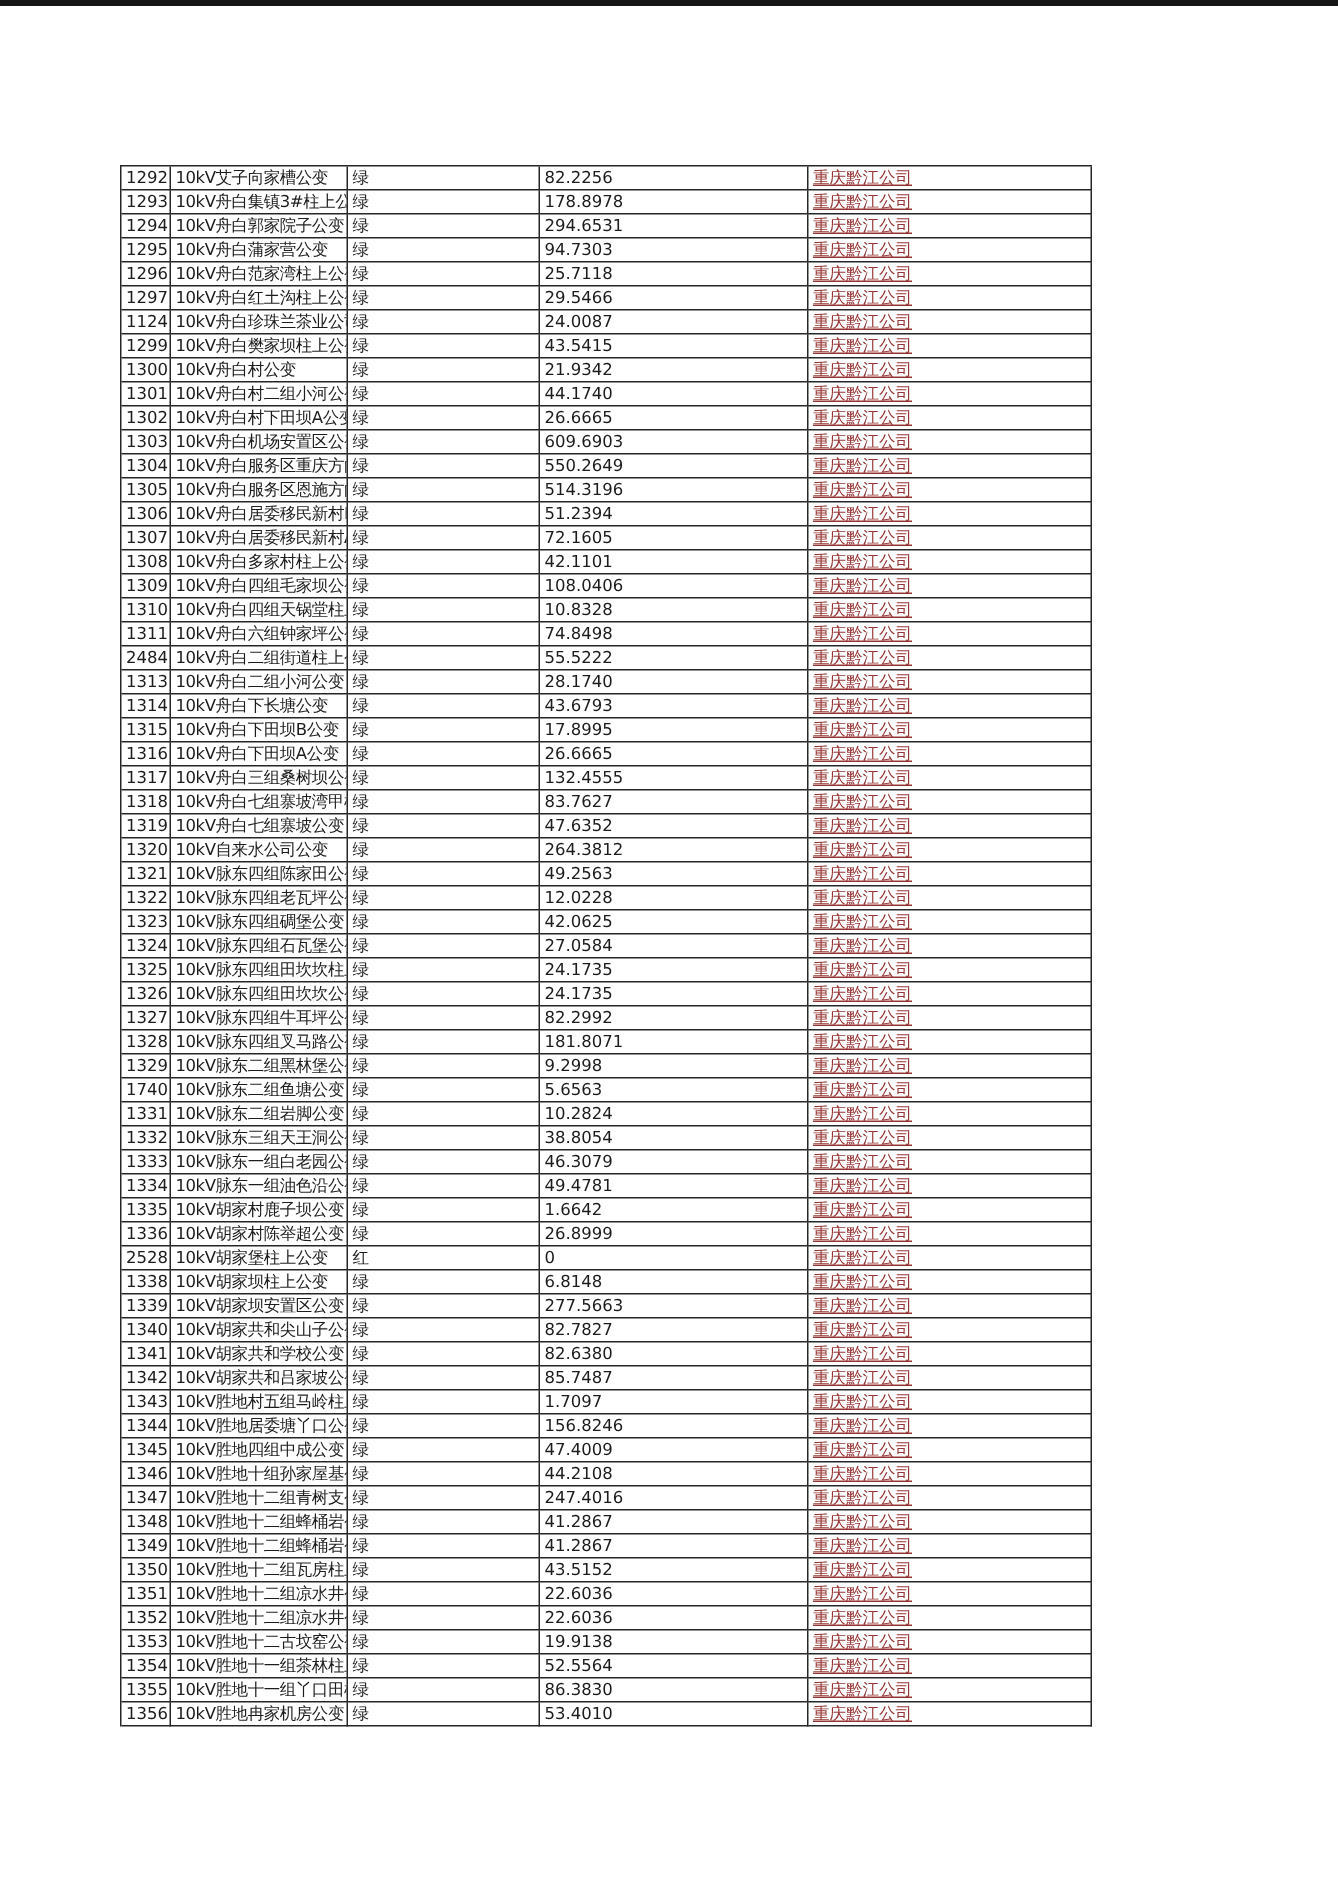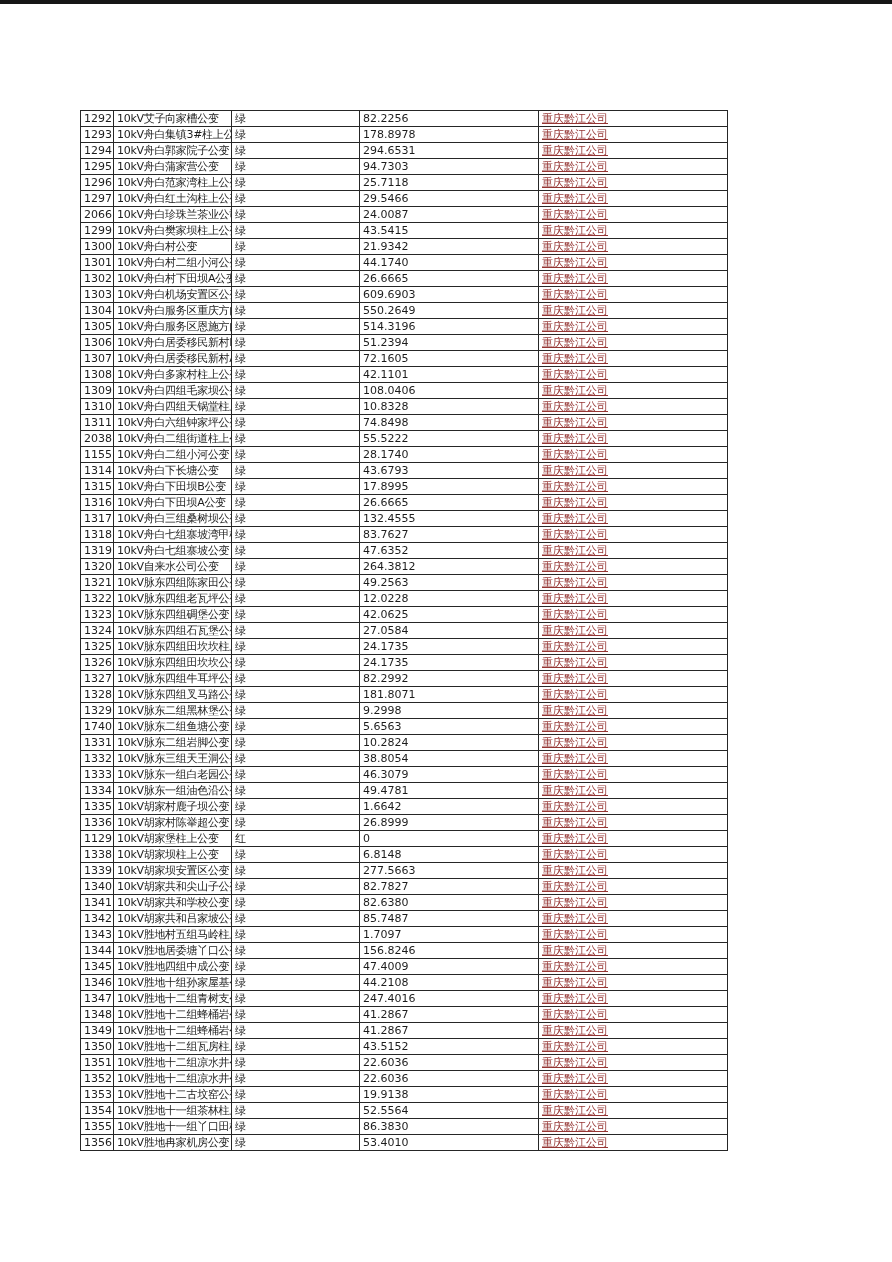--- a/index.html
+++ b/index.html
@@ -88,21 +88,21 @@
 
   <div class="trow">
     <div class="cell c-serial">1297</div>
     <div class="cell c-name">10kV舟白红土沟柱上公变</div>
     <div class="cell c-status">绿</div>
     <div class="cell c-value">29.5466</div>
     <div class="cell c-company">重庆黔江公司</div>
   </div>
 
   <div class="trow">
-    <div class="cell c-serial">2066</div>
+    <div class="cell c-serial">1124</div>
     <div class="cell c-name">10kV舟白珍珠兰茶业公司</div>
     <div class="cell c-status">绿</div>
     <div class="cell c-value">24.0087</div>
     <div class="cell c-company">重庆黔江公司</div>
   </div>
 
   <div class="trow">
     <div class="cell c-serial">1299</div>
     <div class="cell c-name">10kV舟白樊家坝柱上公变</div>
     <div class="cell c-status">绿</div>
@@ -200,29 +200,29 @@
 
   <div class="trow">
     <div class="cell c-serial">1311</div>
     <div class="cell c-name">10kV舟白六组钟家坪公变</div>
     <div class="cell c-status">绿</div>
     <div class="cell c-value">74.8498</div>
     <div class="cell c-company">重庆黔江公司</div>
   </div>
 
   <div class="trow">
-    <div class="cell c-serial">2038</div>
+    <div class="cell c-serial">2484</div>
     <div class="cell c-name">10kV舟白二组街道柱上公</div>
     <div class="cell c-status">绿</div>
     <div class="cell c-value">55.5222</div>
     <div class="cell c-company">重庆黔江公司</div>
   </div>
 
   <div class="trow">
-    <div class="cell c-serial">1155</div>
+    <div class="cell c-serial">1313</div>
     <div class="cell c-name">10kV舟白二组小河公变</div>
     <div class="cell c-status">绿</div>
     <div class="cell c-value">28.1740</div>
     <div class="cell c-company">重庆黔江公司</div>
   </div>
 
   <div class="trow">
     <div class="cell c-serial">1314</div>
     <div class="cell c-name">10kV舟白下长塘公变</div>
     <div class="cell c-status">绿</div>
@@ -400,21 +400,21 @@
 
   <div class="trow">
     <div class="cell c-serial">1336</div>
     <div class="cell c-name">10kV胡家村陈举超公变</div>
     <div class="cell c-status">绿</div>
     <div class="cell c-value">26.8999</div>
     <div class="cell c-company">重庆黔江公司</div>
   </div>
 
   <div class="trow">
-    <div class="cell c-serial">1129</div>
+    <div class="cell c-serial">2528</div>
     <div class="cell c-name">10kV胡家堡柱上公变</div>
     <div class="cell c-status">红</div>
     <div class="cell c-value">0</div>
     <div class="cell c-company">重庆黔江公司</div>
   </div>
 
   <div class="trow">
     <div class="cell c-serial">1338</div>
     <div class="cell c-name">10kV胡家坝柱上公变</div>
     <div class="cell c-status">绿</div>

